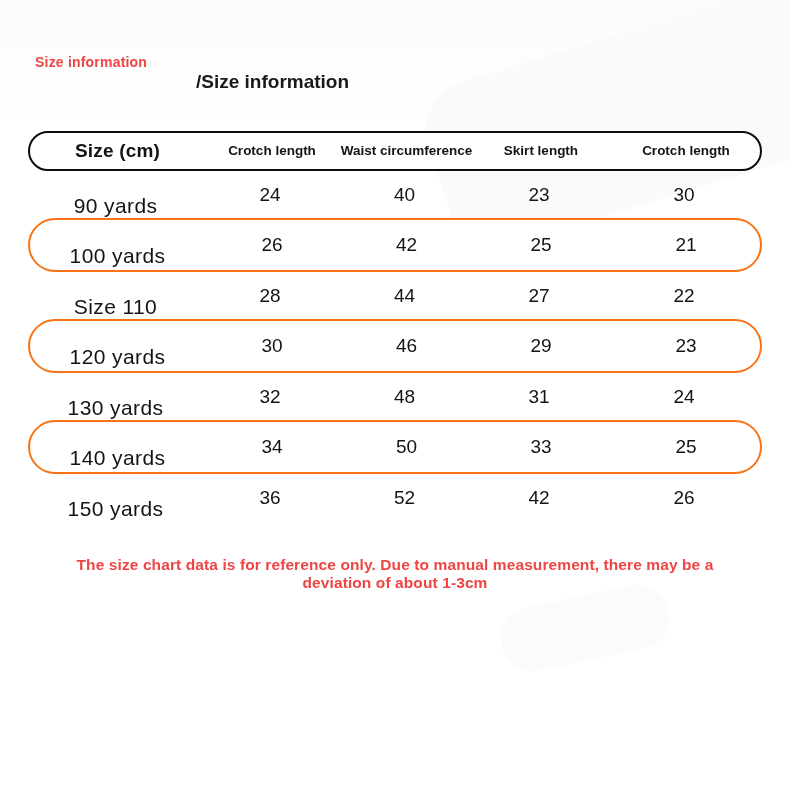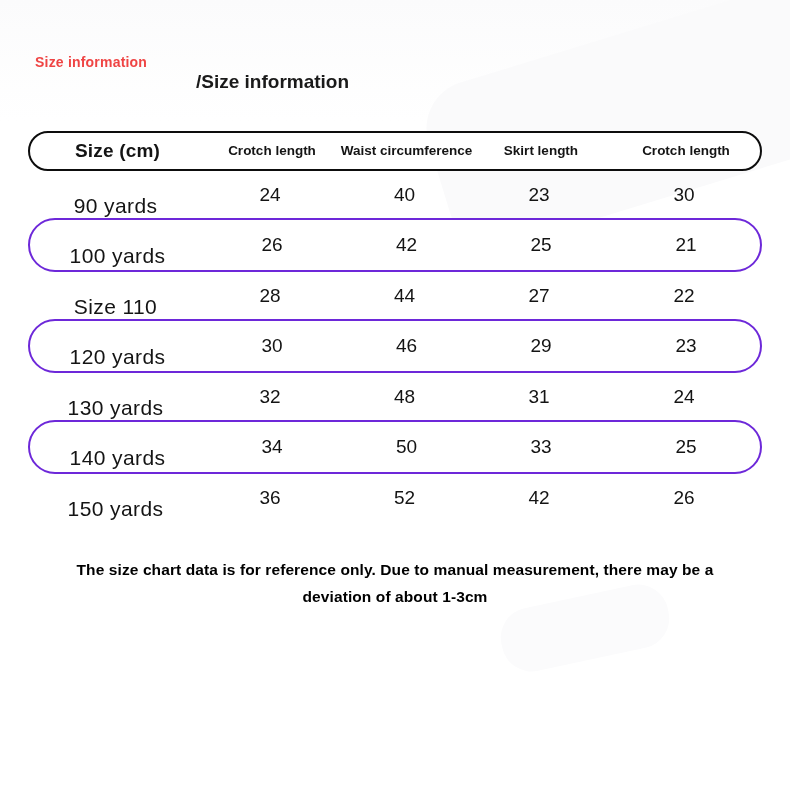--- a/index.html
+++ b/index.html
@@ -51,34 +51,34 @@
     border: 2.5px solid #0d0d0d;
     border-radius: 28px;
     background: #ffffff;
   }
   .header-row .cell { font-size: 13.5px; font-weight: 700; line-height: 16px; }
   .header-row .size-head { font-size: 19px; font-weight: 700; letter-spacing: 0.2px; }
 
   .data-row { height: 47px; }
   .data-row.outlined {
     height: 54px;
-    border: 2px solid #6d28d9;
+    border: 2px solid #f97316;
     border-radius: 27px;
     background: #ffffff;
   }
   .cell.label { font-size: 21px; font-weight: 400; letter-spacing: 0.4px; margin-top: 22px; }
   .cell.num   { font-size: 19px; font-weight: 400; }
 
   .note {
     position: absolute; left: 50px; top: 556px;
     width: 690px;
     text-align: center;
     font-size: 15.5px; font-weight: 700;
-    line-height: 27px;
-    color: #000000;
+    line-height: 18px;
+    color: #ef4444;
     letter-spacing: 0.1px;
   }
 </style>
 </head>
 <body>
 
 <div class="bg-shape bg-top"></div>
 <div class="bg-shape bg-streak"></div>
 <div class="bg-shape bg-blob"></div>
 

